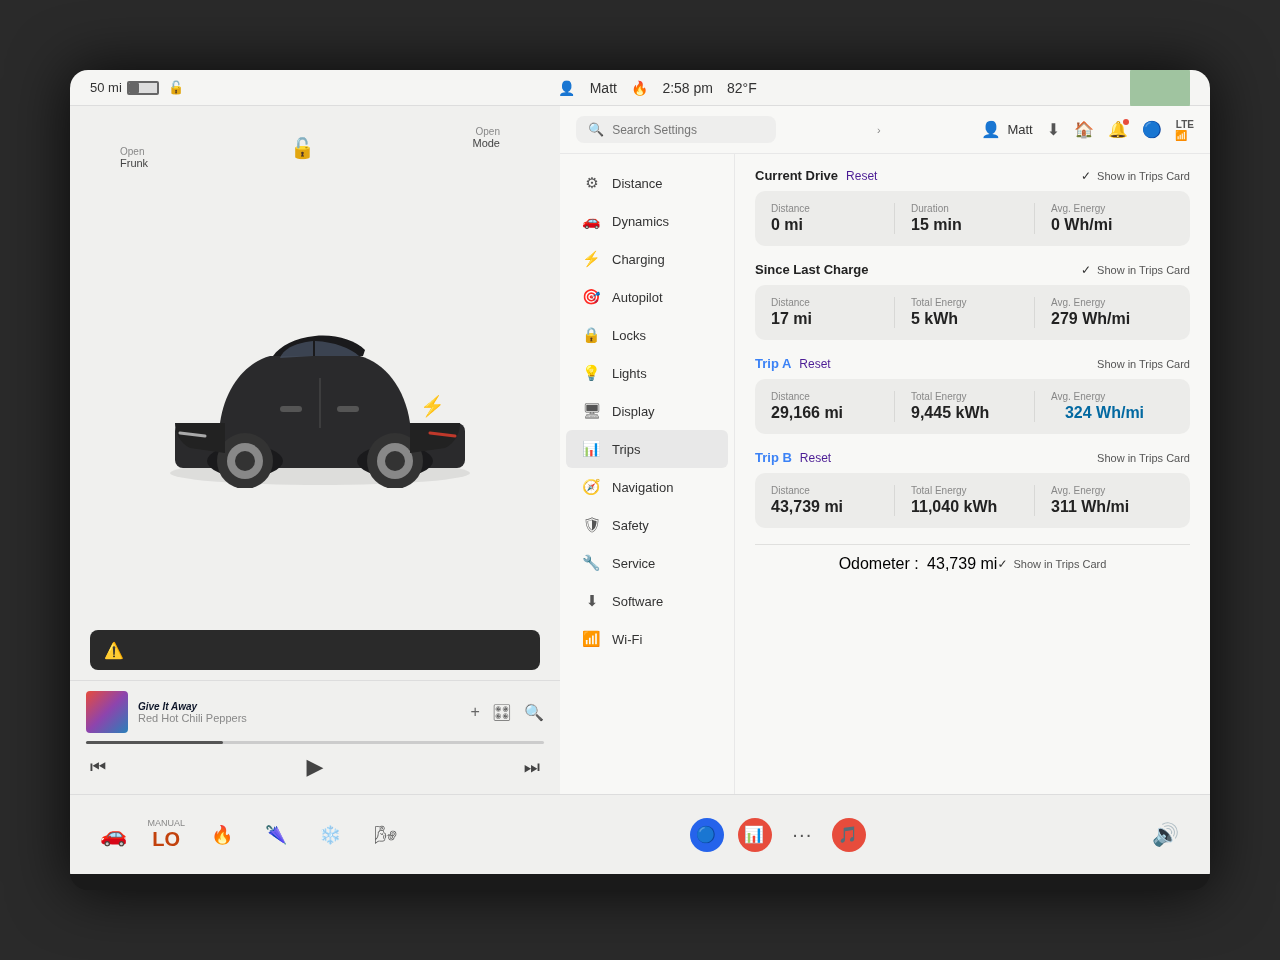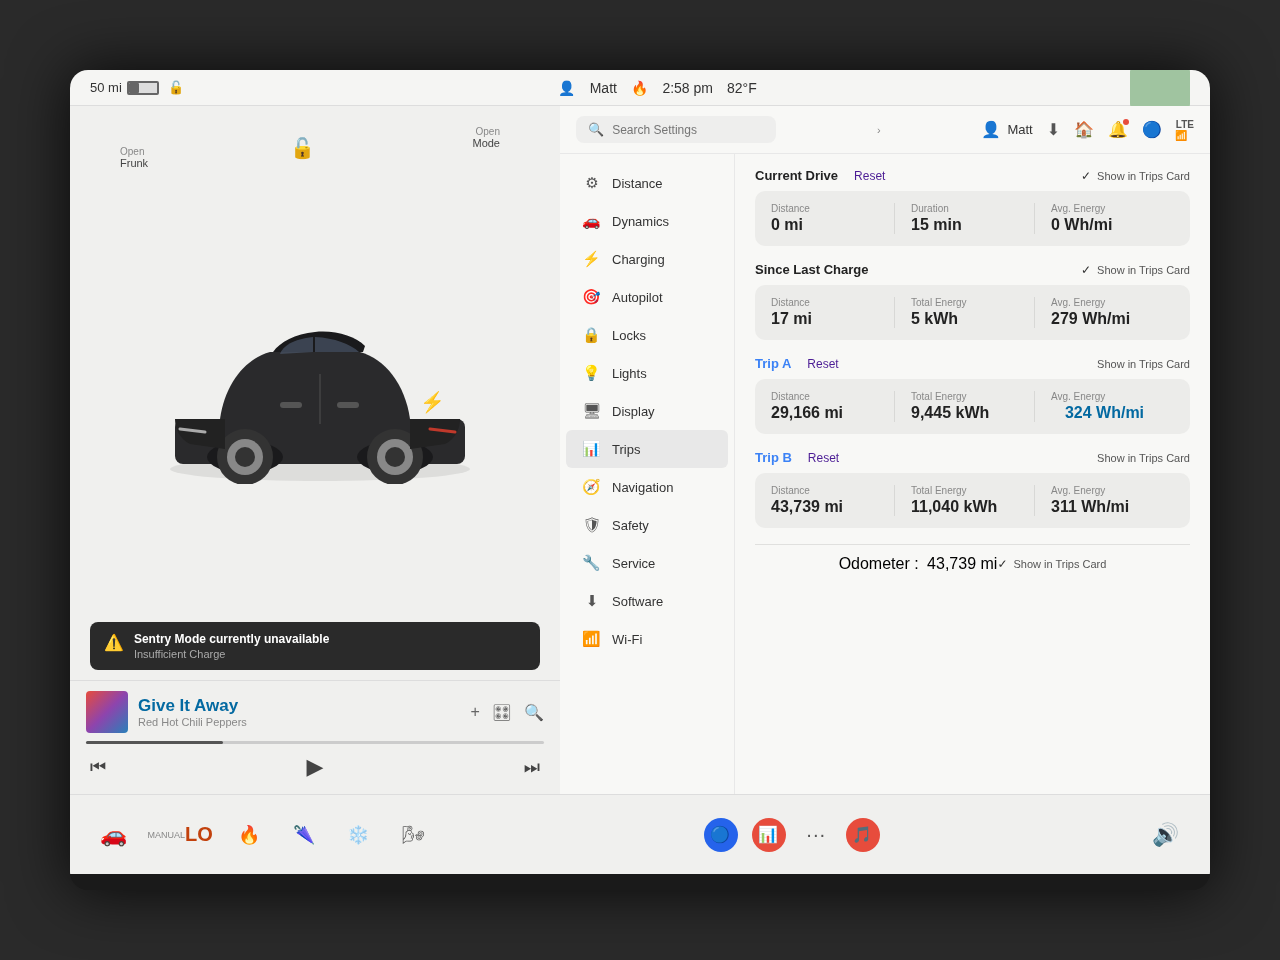--- a/index.html
+++ b/index.html
@@ -146,23 +146,24 @@
       width: 42px;
       height: 42px;
       border-radius: 4px;
       background: linear-gradient(135deg, #e74c3c, #8e44ad, #2980b9);
       flex-shrink: 0;
     }
     .music-info {
       flex: 1;
     }
     .song-title {
-      font-size: 17px;
+      font-size: 10px;
       font-weight: 600;
-      color: #0369a1;
+      color: #0f172a;
+      font-style: italic;
     }
     .artist-name {
       font-size: 11px;
       color: #888;
     }
     .music-right-icons {
       display: flex;
       gap: 12px;
       align-items: center;
       color: #666;
@@ -326,21 +327,21 @@
     .section-header {
       display: flex;
       align-items: center;
       justify-content: space-between;
       margin-bottom: 8px;
     }
 
     .section-title-row {
       display: flex;
       align-items: center;
-      gap: 16px;
+      gap: 8px;
     }
 
     .section-title {
       font-size: 13px;
       font-weight: 600;
       color: #222;
     }
 
     .section-reset-btn {
       font-size: 12px;
@@ -432,21 +433,21 @@
       gap: 20px;
     }
 
     .bottom-car-icon {
       font-size: 22px;
       color: #555;
     }
 
     .temp-control {
       display: flex;
-      flex-direction: row;
+      flex-direction: column;
       align-items: center;
     }
     .temp-label {
       font-size: 9px;
       color: #888;
       text-transform: uppercase;
     }
     .temp-value {
       font-size: 20px;
       font-weight: 700;
@@ -595,24 +596,20 @@
           <path d="M55 155 L80 158" stroke="#aaa" stroke-width="3" stroke-linecap="round"></path>
 
           <path d="M305 155 L330 158" stroke="#c0392b" stroke-width="3" stroke-linecap="round"></path>
 
           <text x="295" y="135" font-size="20" fill="#3b82f6" font-weight="bold">⚡</text>
         </svg>
       </div>
 
       <div class="sentry-warning">
         <span class="warning-icon">⚠️</span>
-        <div class="warning-text">
-          <div class="title">Sentry Mode currently unavailable</div>
-          <div class="subtitle">Insufficient Charge</div>
-        </div>
       </div>
 
       <div class="music-player">
         <div class="music-top">
           <div class="album-art"></div>
           <div class="music-info">
             <div class="song-title">Give It Away</div>
             <div class="artist-name">Red Hot Chili Peppers</div>
           </div>
           <div class="music-right-icons">

